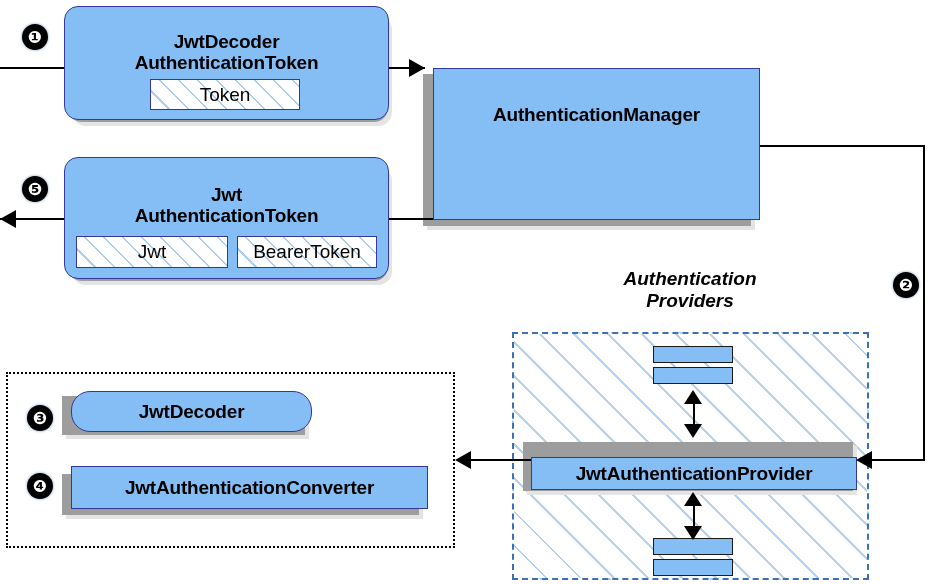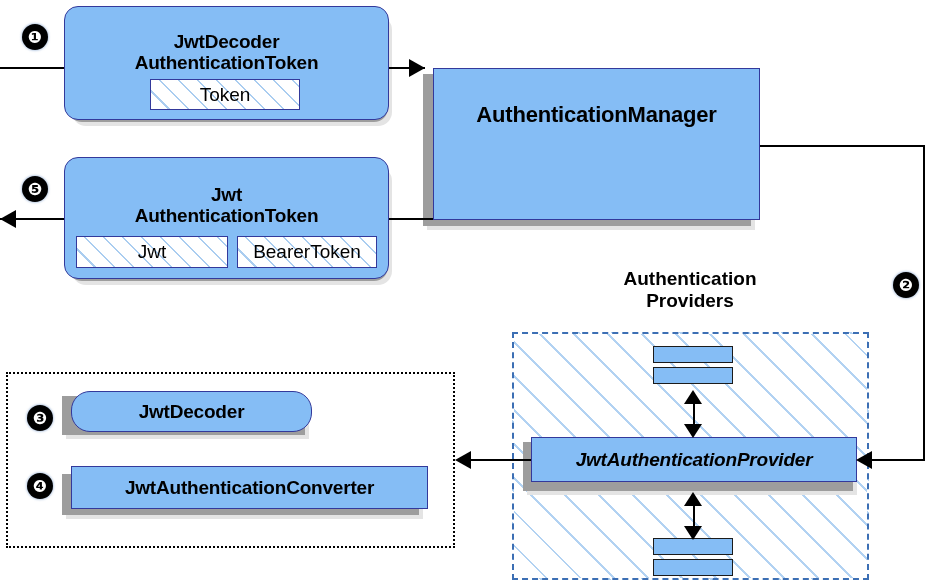--- a/index.html
+++ b/index.html
@@ -128,20 +128,21 @@
     box-sizing:border-box;
     z-index:7;
   }
   .caption{
     position:absolute;
     text-align:center;
     font-weight:bold;
     color:#000;
     line-height:1.14;
     z-index:7;
+    font-style:italic;
   }
 </style>
 </head>
 <body>
 
 <div id="canvas">
 
   <div class="hline" style="left:0px;top:67px;width:66px;"></div>
   <div class="bullet" style="left:22px;top:24px;">❶</div>
 
@@ -154,21 +155,21 @@
     </div>
   </div>
   <div class="hatchbox" style="left:150px;top:79px;width:150px;height:31px;font-size:19px;">Token</div>
 
   <div class="hline" style="left:389px;top:67px;width:36px;"></div>
   <div class="arrow-r" style="left:409px;top:59px;"></div>
 
   <div class="shadow2 " style="left:427px;top:78px;width:328px;height:152px;"></div>
   <div class="shadow1 " style="left:423px;top:74px;width:328px;height:152px;"></div>
   <div class="node" style="left:433px;top:68px;width:327px;height:152px;">
-    <div class="title" style="font-size:22px;margin-top:-58px;">AuthenticationManager</div>
+    <div class="title" style="font-size:19px;margin-top:-58px;">AuthenticationManager</div>
   </div>
 
   <div class="hline" style="left:0px;top:218px;width:66px;"></div>
   <div class="arrow-l" style="left:0px;top:210px;"></div>
   <div class="bullet" style="left:22px;top:176px;">❺</div>
 
   <div class="shadow2 rounded" style="left:72px;top:167px;width:320px;height:118px;"></div>
   <div class="shadow1 rounded" style="left:68px;top:163px;width:320px;height:118px;"></div>
   <div class="node rounded" style="left:64px;top:157px;width:325px;height:122px;">
     <div class="title" style="font-size:19px;margin-top:-26px;">
@@ -196,21 +197,21 @@
 
   <div class="bar" style="left:653px;top:346px;width:80px;height:17px;"></div>
   <div class="bar" style="left:653px;top:367px;width:80px;height:17px;"></div>
 
   <div class="arrow-u" style="left:684px;top:390px;"></div>
   <div class="vline" style="left:693px;top:396px;height:30px;"></div>
   <div class="arrow-d" style="left:684px;top:424px;"></div>
 
   <div class="shadow2" style="left:527px;top:446px;width:330px;height:49px;"></div>
   <div class="shadow1" style="left:523px;top:442px;width:330px;height:49px;"></div>
-  <div class="node" style="left:531px;top:437px;width:326px;height:45px;font-style:italic;">
+  <div class="node" style="left:531px;top:457px;width:326px;height:33px;">
     <div class="title" style="font-size:19px;">JwtAuthenticationProvider</div>
   </div>
 
   <div class="arrow-u" style="left:684px;top:492px;"></div>
   <div class="vline" style="left:693px;top:498px;height:30px;"></div>
   <div class="arrow-d" style="left:684px;top:526px;"></div>
 
   <div class="bar" style="left:653px;top:538px;width:80px;height:17px;"></div>
   <div class="bar" style="left:653px;top:559px;width:80px;height:17px;"></div>
 

